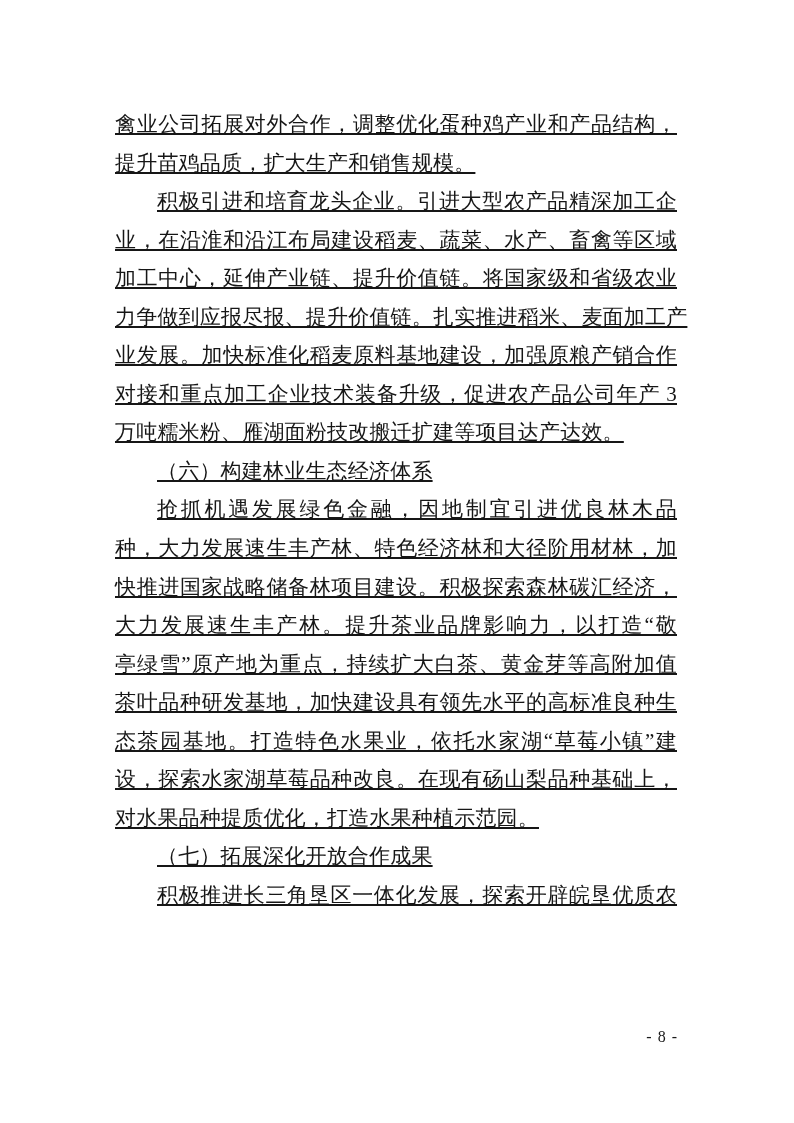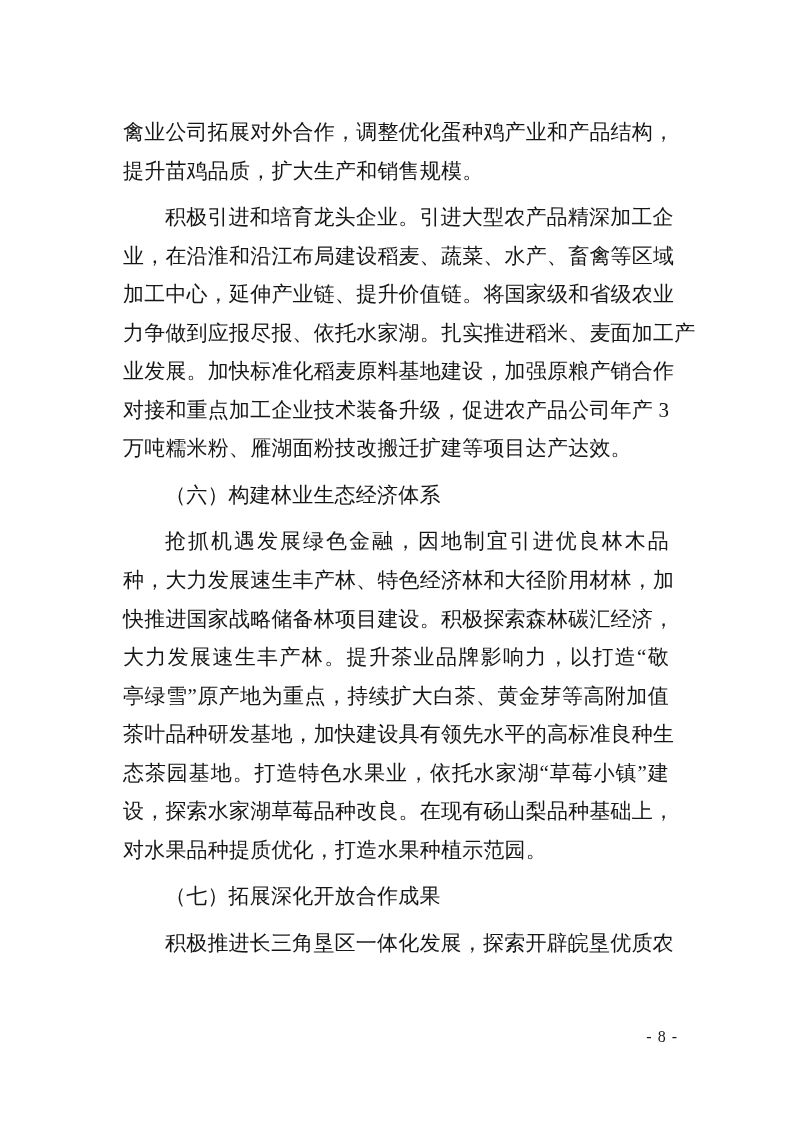--- a/index.html
+++ b/index.html
@@ -16,22 +16,23 @@
     font-family: "Liberation Serif", "DejaVu Serif", serif;
     color: #161616;
   }
   .doc-body {
     position: absolute;
     left: 115px;
     top: 105px;
     width: 562px;
   }
   .para {
-    margin: 8px;
+    margin: 0;
     padding: 0;
+    text-decoration: underline;
   }
   .line {
     height: 38.55px;
     line-height: 38.55px;
     font-size: 21px;
     white-space: nowrap;
     letter-spacing: 0.2px;
   }
   .line.j {
     text-align: justify;
@@ -56,21 +57,21 @@
 <div class="page">
   <div class="doc-body" id="doc-body">
       <div class="para body">
         <div class="line j">禽业公司拓展对外合作，调整优化蛋种鸡产业和产品结构，</div>
         <div class="line">提升苗鸡品质，扩大生产和销售规模。</div>
       </div>
       <div class="para body">
         <div class="line j ind">积极引进和培育龙头企业。引进大型农产品精深加工企</div>
         <div class="line j">业，在沿淮和沿江布局建设稻麦、蔬菜、水产、畜禽等区域</div>
         <div class="line j">加工中心，延伸产业链、提升价值链。将国家级和省级农业</div>
-        <div class="line j">力争做到应报尽报、依托水家湖。扎实推进稻米、麦面加工产</div>
+        <div class="line j">力争做到应报尽报、提升价值链。扎实推进稻米、麦面加工产</div>
         <div class="line j">业发展。加快标准化稻麦原料基地建设，加强原粮产销合作</div>
         <div class="line j">对接和重点加工企业技术装备升级，促进农产品公司年产 3</div>
         <div class="line">万吨糯米粉、雁湖面粉技改搬迁扩建等项目达产达效。</div>
       </div>
       <div class="para heading">
         <div class="line ind">（六）构建林业生态经济体系</div>
       </div>
       <div class="para body">
         <div class="line j ind">抢抓机遇发展绿色金融，因地制宜引进优良林木品</div>
         <div class="line j">种，大力发展速生丰产林、特色经济林和大径阶用材林，加</div>

